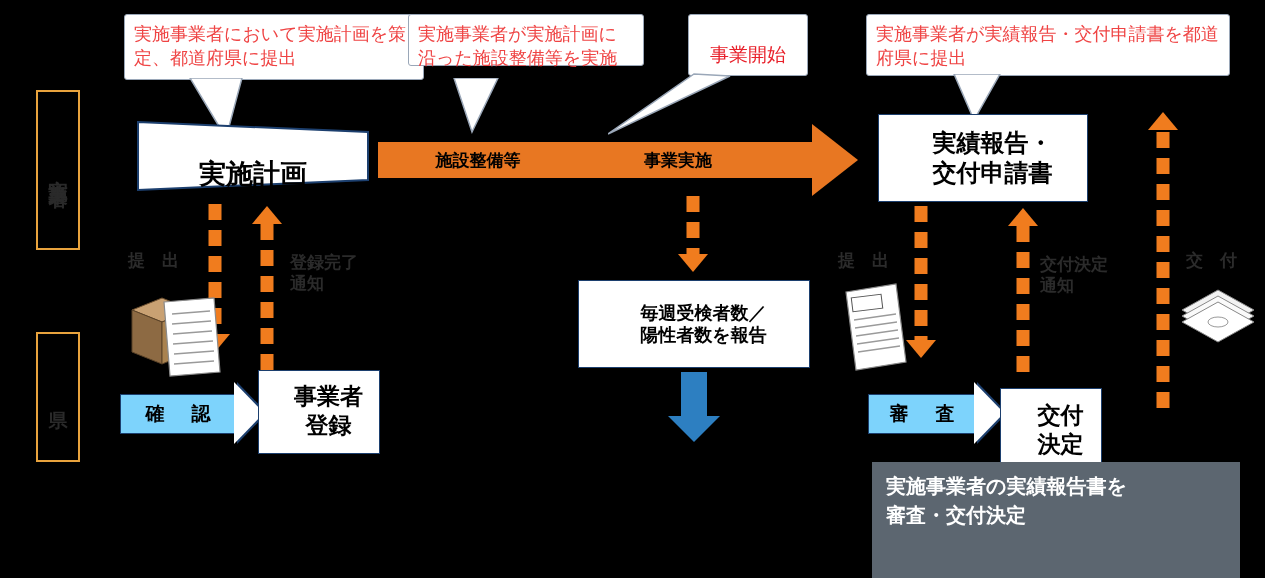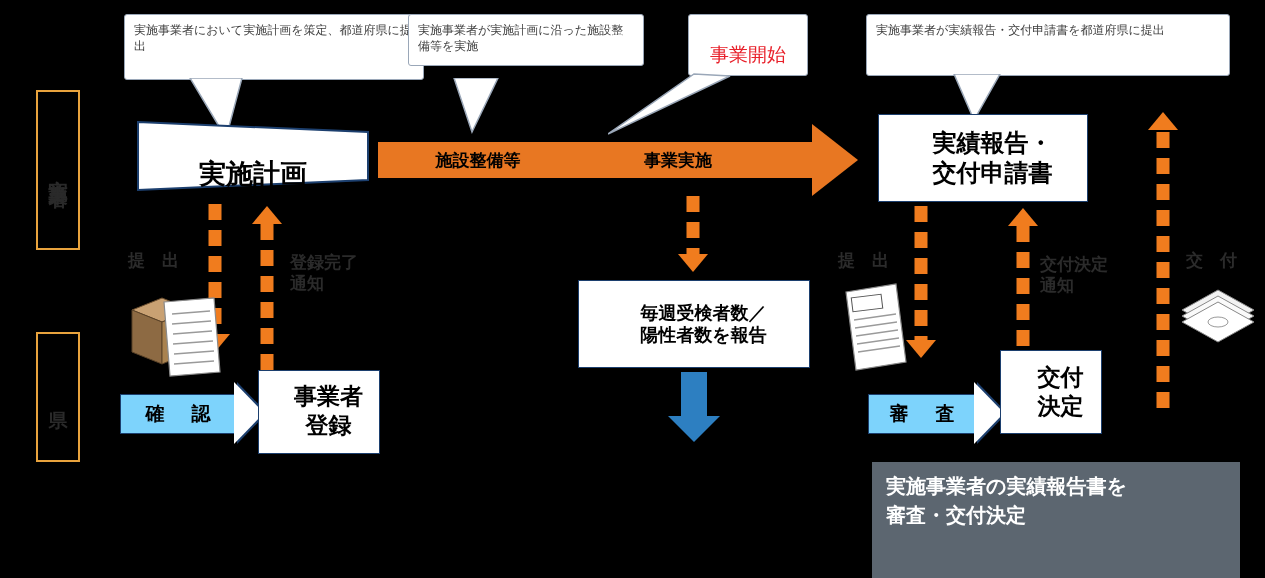--- a/index.html
+++ b/index.html
@@ -14,21 +14,21 @@
   .lane{
     border:2px solid #e8a33d;background:#000;color:#2a2a2a;
     display:flex;align-items:center;justify-content:center;
     font-weight:bold;font-size:19px;letter-spacing:2px;
     writing-mode:vertical-rl;text-orientation:upright;
   }
 
   
   .callout{
     background:#fff;border:1.5px solid #9aa7b8;border-radius:3px;
-    color:#404040;font-size:12px;line-height:1.35;padding:7px 9px;
+    color:#ef4444;font-size:18px;line-height:1.35;padding:7px 9px;
     font-weight:normal;
   }
   .callout.red{color:#e8202a;font-weight:normal;font-size:19px;
     display:flex;align-items:flex-end;justify-content:center;}
 
   
   .wbox{
     background:#fff;border:1.5px solid #1c3f6e;color:#000;
     display:flex;align-items:center;justify-content:center;text-align:center;
     font-weight:bold;line-height:1.25;padding-left:19px;
@@ -249,21 +249,21 @@
       </g>
     </svg>
   </div>
 
   <div class="blockarrow" style="left:868px;top:382px;width:140px;height:62px;">
     <div class="ba-body" style="width:110px;">審　査</div>
     <div class="ba-tip-o" style="left:109px;"></div>
     <div class="ba-tip" style="left:106px;"></div>
   </div>
 
-  <div class="abs wbox" style="left:1000px;top:350px;width:102px;height:84px;font-size:23px;">
+  <div class="abs wbox" style="left:1000px;top:388px;width:102px;height:84px;font-size:23px;">
     <span style="white-space:pre-line;">交付
 決定</span>
   </div>
 
   <div class="vdash" style="left:1148px;top:110px;width:30px;height:300px;">
     <div class="shaft" style="top:22px;height:278px;"></div>
     <div class="head up" style="top:2px;"></div>
   </div>
   <div class="abs dimlabel" style="left:1186px;top:250px;width:60px;">交　付</div>
 

